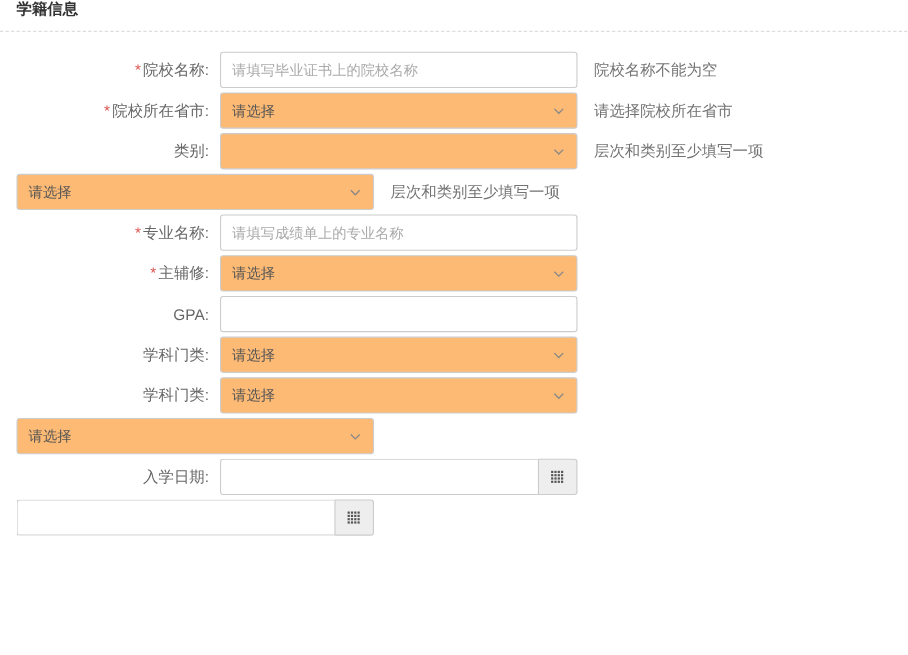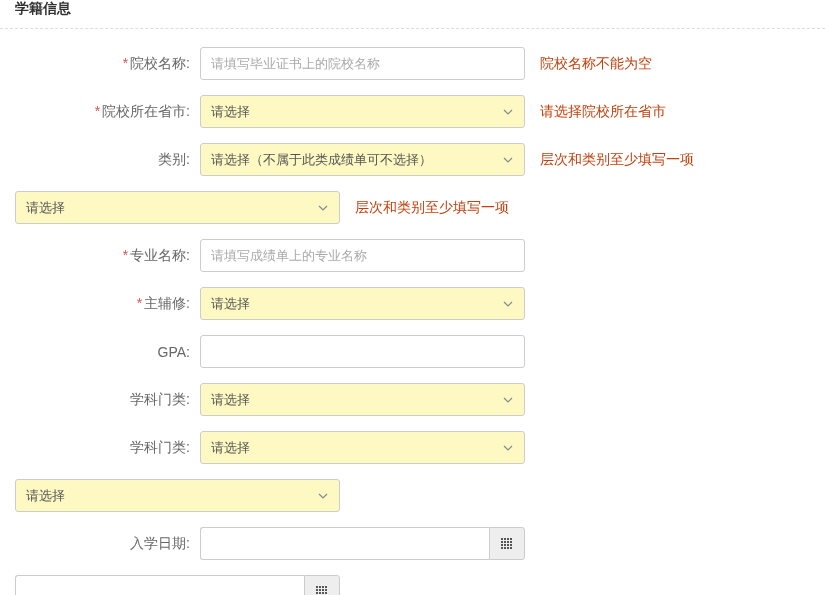--- a/index.html
+++ b/index.html
@@ -13,40 +13,40 @@
     }
     .section-title {
       font-weight: bold;
       padding: 0 15px 10px 15px;
       border-bottom: 1px dashed #ddd;
       margin-bottom: 18px;
     }
     .form-row {
       display: flex;
       align-items: center;
-      margin-bottom: 15px;
+      margin-bottom: 4px;
       padding-left: 15px;
     }
     .label-col {
       width: 185px;
       text-align: right;
       padding-right: 10px;
       color: #666;
     }
     .required {
       color: #d9534f;
       margin-right: 2px;
     }
     .input-col {
       width: 325px;
       position: relative;
     }
     .error-col {
       padding-left: 15px;
-      color: #c2410c;
+      color: #737373;
       font-size: 14px;
     }
     .text-input {
       width: 100%;
       height: 33px;
       border: 1px solid #ccc;
       border-radius: 3px;
       padding: 0 10px;
       font-size: 13px;
       color: #333;
@@ -54,21 +54,21 @@
     }
     .text-input::placeholder { color: #aaa; }
     .select-box {
       width: 100%;
       height: 33px;
       border: 1px solid #ccc;
       border-radius: 3px;
       padding: 0 30px 0 10px;
       font-size: 13px;
       color: #555;
-      background: #fef9c3;
+      background: #fdba74;
       display: flex;
       align-items: center;
       position: relative;
       cursor: pointer;
     }
     .select-box .chevron {
       position: absolute;
       right: 10px;
       top: 50%;
       transform: translateY(-50%);
@@ -131,21 +131,20 @@
   </div>
   <div class="error-col">请选择院校所在省市</div>
 </div>
 
 <div class="form-row">
   <div class="label-col">
     <span>类别:</span>
   </div>
   <div class="input-col">
     <div class="select-box">
-      <span>请选择（不属于此类成绩单可不选择）</span>
       <svg class="chevron" viewBox="0 0 12 12">
           <path d="M2 4 L6 8 L10 4" stroke="#888" stroke-width="1.2" fill="none"></path>
         </svg>
     </div>
   </div>
   <div class="error-col">层次和类别至少填写一项</div>
 </div>
 
 <div class="form-row">
   <div class="input-col">

